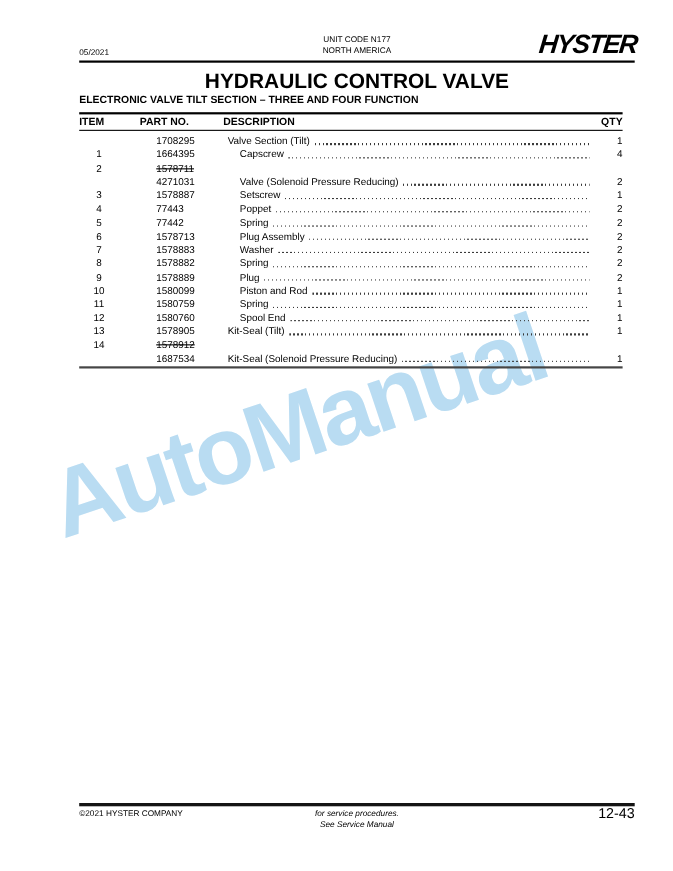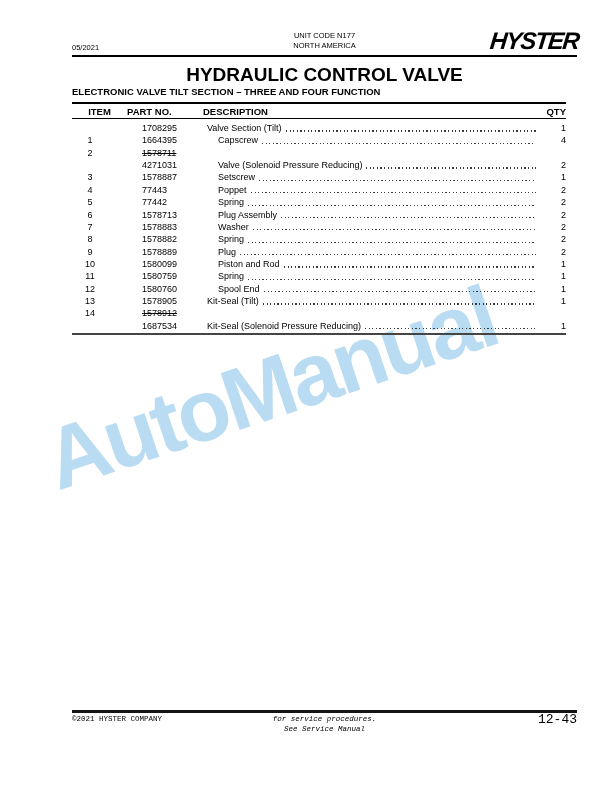--- a/index.html
+++ b/index.html
@@ -32,38 +32,38 @@
            font-size:19px; line-height:14px; font-weight:bold; }
   .subtitle { position:absolute; left:72px; top:86px; width:505px; 
               font-size:9.5px; line-height:11px; font-weight:bold; }
   
   .parts-table { position:absolute; left:72px; top:102px; width:494px; }
   .thead {
     display:flex; border-top:2.5px solid #000; border-bottom:1.5px solid #000;
     height:17px; align-items:flex-end; padding-bottom:1.5px;
     font-size:9.5px; font-weight:bold; line-height:10px;
   }
-  .h-item { width:55px;text-align:center; }
+  .h-item { width:55px; }
   .h-part { width:76px; }
   .h-desc { flex:1; }
   .h-qty  { width:26px; text-align:right; }
   .tbody { padding-top:3px; border-bottom:2.5px solid #454545; padding-bottom:1px; }
   .row { display:flex; height:12.37px; line-height:12.37px; font-size:9px; }
   .c-item { width:36px; text-align:center; }
   .c-part { width:65px; margin-left:34px; }
   .c-part.strike { text-decoration:line-through; }
   .c-desc { white-space:nowrap; }
   .c-desc.indent { padding-left:11px; }
   .leader {
     flex:1; align-self:flex-end; height:1.2px; margin:0 4px 2.8px 4px;
     background-image:repeating-linear-gradient(90deg,#3a3a3a 0 1.2px,transparent 1.2px 3.6px);
   }
   .c-qty { width:26px; text-align:right; }
   
-  .footer { position:absolute; left:72px; top:710px; width:505px;font-family:Liberation Mono, monospace; }
+  .footer { position:absolute; left:72px; top:730px; width:505px; }
   .f-rule { height:2.5px; background:#141414; }
   .f-row { position:relative; margin-top:2.5px; display:flex; justify-content:space-between; }
   .f-copy { font-size:7.5px; line-height:9px; }
   .f-center { position:absolute; left:0; right:0; text-align:center;
               font-size:7.5px; line-height:9.5px; font-style:italic; }
   .f-page { font-size:13px; line-height:10px; }
 </style>
 </head>
 <body>
 

